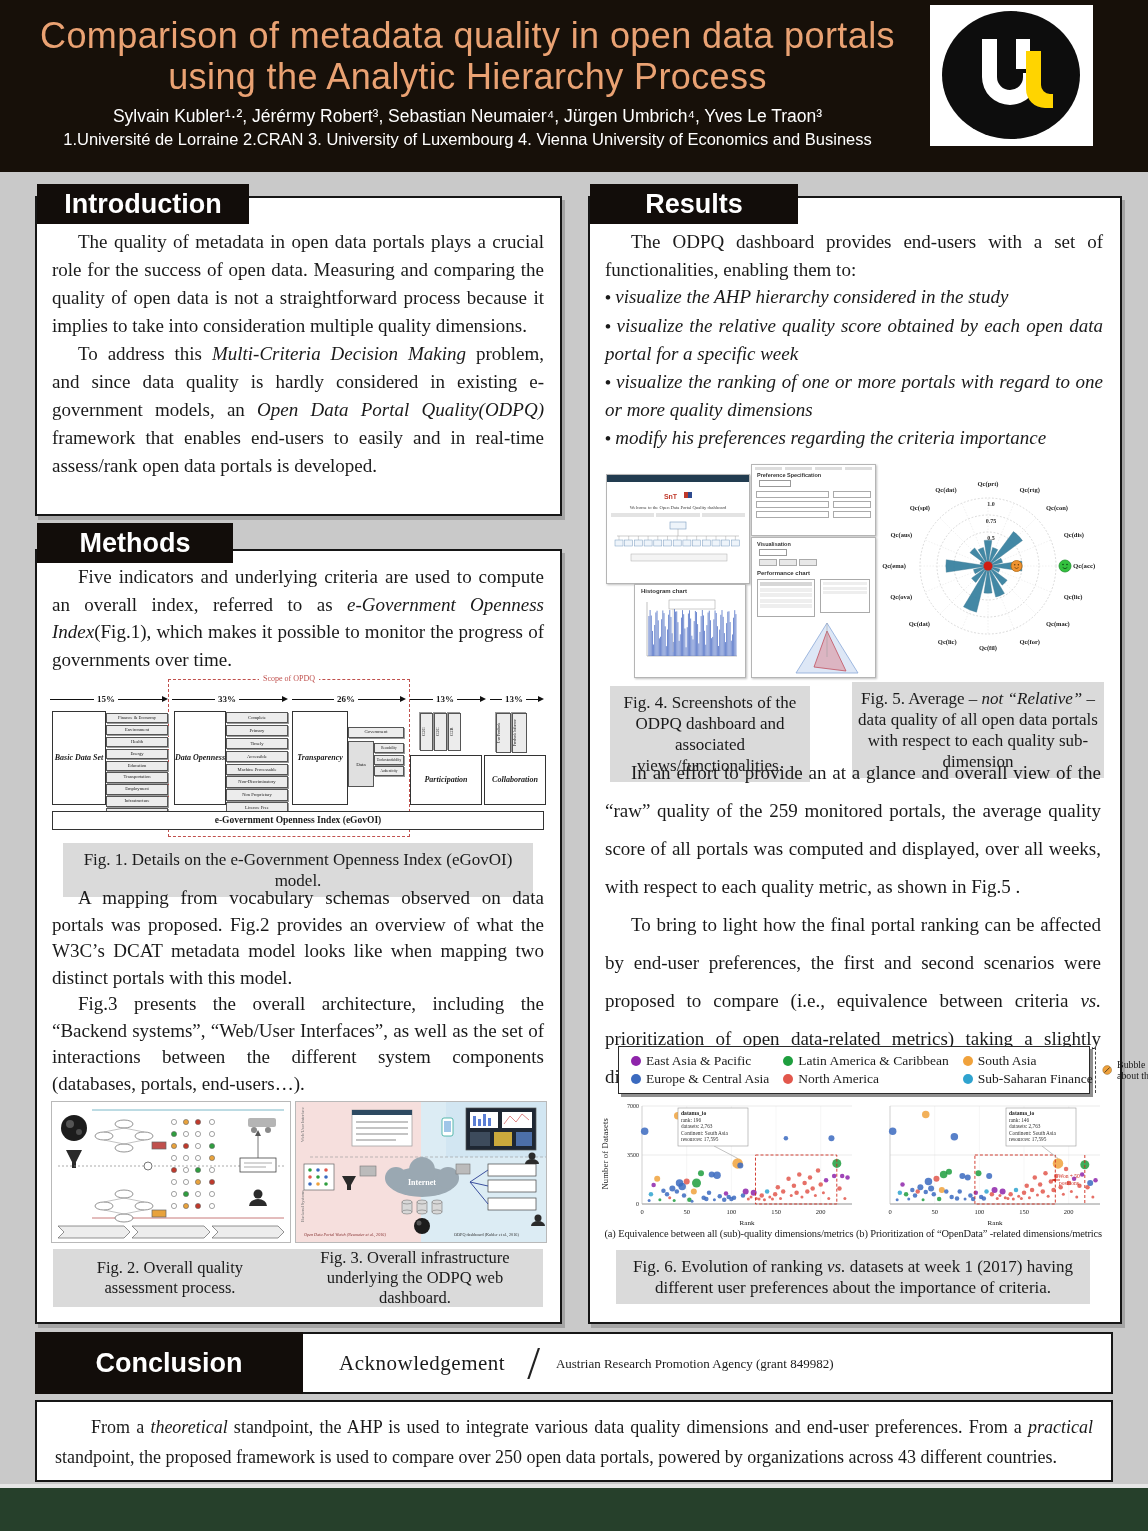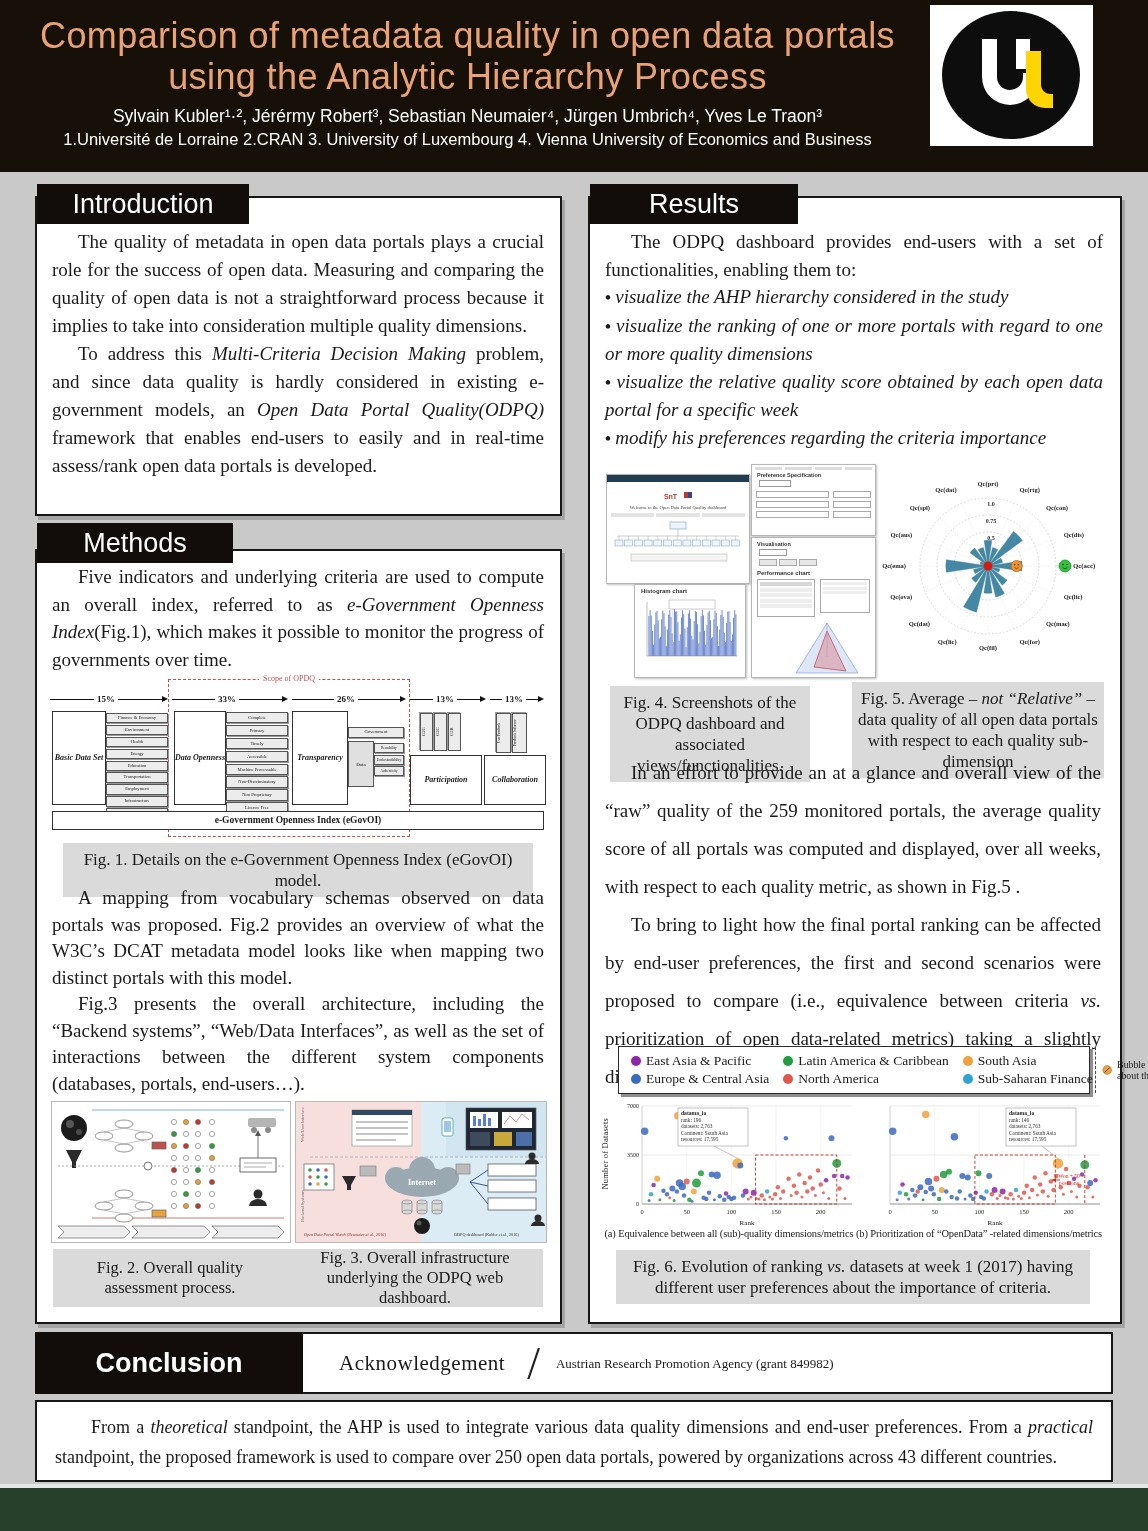--- a/index.html
+++ b/index.html
@@ -9,21 +9,21 @@
   #hdr{position:absolute;left:0;top:0;width:1148px;height:172px;background:#171009;}
   #hdr-inner{position:absolute;left:0;top:0;width:935px;text-align:center;color:#fff;}
   .title{color:#eaa273;font-family:"Liberation Sans",sans-serif;font-size:36px;line-height:41px;font-weight:400;letter-spacing:.4px;}
   #title1{margin-top:15px;}
   .authors{font-family:"Liberation Sans",sans-serif;font-size:17.5px;margin-top:9px;}
   .affil{font-family:"Liberation Sans",sans-serif;font-size:16.5px;margin-top:3px;}
   #logo{position:absolute;left:930px;top:5px;width:163px;height:141px;background:#fff;}
   
   .panel{position:absolute;background:#fff;border:2px solid #161616;box-shadow:3px 4px 0 rgba(0,0,0,.18);}
   .chip{position:absolute;background:#120d0a;color:#fff;font-family:"Liberation Sans",sans-serif;
-        font-weight:normal;font-size:27px;text-align:center;height:40px;line-height:40px;z-index:5;}
+        font-weight:bold;font-size:27px;text-align:center;height:40px;line-height:40px;z-index:5;}
   #panel-intro{left:35px;top:196px;width:523px;height:316px;}
   #panel-methods{left:35px;top:549px;width:523px;height:771px;}
   #panel-results{left:588px;top:196px;width:530px;height:1124px;}
   #chip-intro{left:37px;top:184px;width:212px;}
   #chip-methods{left:37px;top:523px;width:196px;}
   #chip-results{left:590px;top:184px;width:208px;}
   
   .flow{position:absolute;}
   p.body{margin:0;text-indent:26px;text-align:justify;font-size:19px;}
   #intro-flow p.body{line-height:28px;}
@@ -207,21 +207,21 @@
           <div class="f1vchip" style="left: 462px; top: 34px; width: 13px; height: 38px; font-size: 3.4px;">Feedback Influence</div>
         </div>
       <div class="f1big" style="left:434px;top:76px;width:60px;height:48px;">Collaboration</div>
 
       <div id="f1-bar">e-Government Openness Index (eGovOI)</div>
     </div>
     <div class="cap" style="left:26px;top:292px;width:470px;">Fig. 1. Details on the e-Government Openness Index (eGovOI) model.</div>
 
     <div class="flow" id="methods-flow2" style="left:15px;top:334px;width:492px;">
       <p class="body">A mapping from vocabulary schemas observed on data portals was proposed. Fig.2 provides an overview of what the W3C’s DCAT metadata model looks like when mapping two distinct portals with this model.</p>
-      <p class="body">Fig.3 presents the overall architecture, including the “Backend systems”, “Web/Data Interfaces”, as well as the set of interactions between the different system components (databases, portals, end-users…).</p>
+      <p class="body">Fig.3 presents the overall architecture, including the “Backend systems”, “Web/User Interfaces”, as well as the set of interactions between the different system components (databases, portals, end-users…).</p>
     </div>
 
     <div class="sketch" style="left:14px;top:550px;width:238px;height:140px;">
       <svg width="238" height="140" viewBox="0 0 238 140">
         <line x1="40" y1="8" x2="232" y2="8" stroke="#7ab8c8" stroke-width="1"></line>
         <line x1="40" y1="116" x2="232" y2="116" stroke="#c87a7a" stroke-width="1"></line>
         <circle cx="22" cy="26" r="13" fill="#1c1c1c"></circle>
         <circle cx="18" cy="22" r="4" fill="#555"></circle>
           <circle cx="27" cy="30" r="3" fill="#4a4a4a"></circle>
         <path d="M14,48 h16 l-6,12 v6 h-4 v-6 Z" fill="#2a2a2a"></path>
@@ -388,22 +388,22 @@
       <div class="c2">Fig. 2. Overall quality assessment process.</div>
       <div class="c2" style="flex:1.1;">Fig. 3. Overall infrastructure underlying the ODPQ web dashboard.</div>
     </div>
   </div>
 
   <div class="chip" id="chip-results">Results</div>
   <div class="panel" id="panel-results">
     <div class="flow" id="results-flow1" style="left:15px;top:30px;width:498px;">
       <p class="body">The ODPQ dashboard provides end-users with a set of functionalities, enabling them to:</p>
       <p class="blt"><span class="bdot">•&nbsp;</span><span>visualize the AHP hierarchy considered in the study</span></p>
+      <p class="blt"><span class="bdot">•&nbsp;</span><span>visualize the relative quality score obtained by each open data portal for a specific week</span></p>
       <p class="blt"><span class="bdot">•&nbsp;</span><span>visualize the ranking of one or more portals with regard to one or more quality dimensions</span></p>
-      <p class="blt"><span class="bdot">•&nbsp;</span><span>visualize the relative quality score obtained by each open data portal for a specific week</span></p>
       <p class="blt"><span class="bdot">•&nbsp;</span><span>modify his preferences regarding the criteria importance</span></p>
     </div>
 
     <div id="fig4">
       <div class="card" style="left:0;top:10px;width:142px;height:108px;">
         <div style="height:7px;background:#223c50;"></div>
         <div style="text-align:center;margin-top:3px;">
           <span class="mini-label" style="font-size:7px;color:#c0392b;">SnT</span>
           <span style="display:inline-block;width:8px;height:6px;background:linear-gradient(90deg,#c0392b 50%,#2e4a8e 50%);vertical-align:middle;margin-left:3px;"></span>
         </div>

